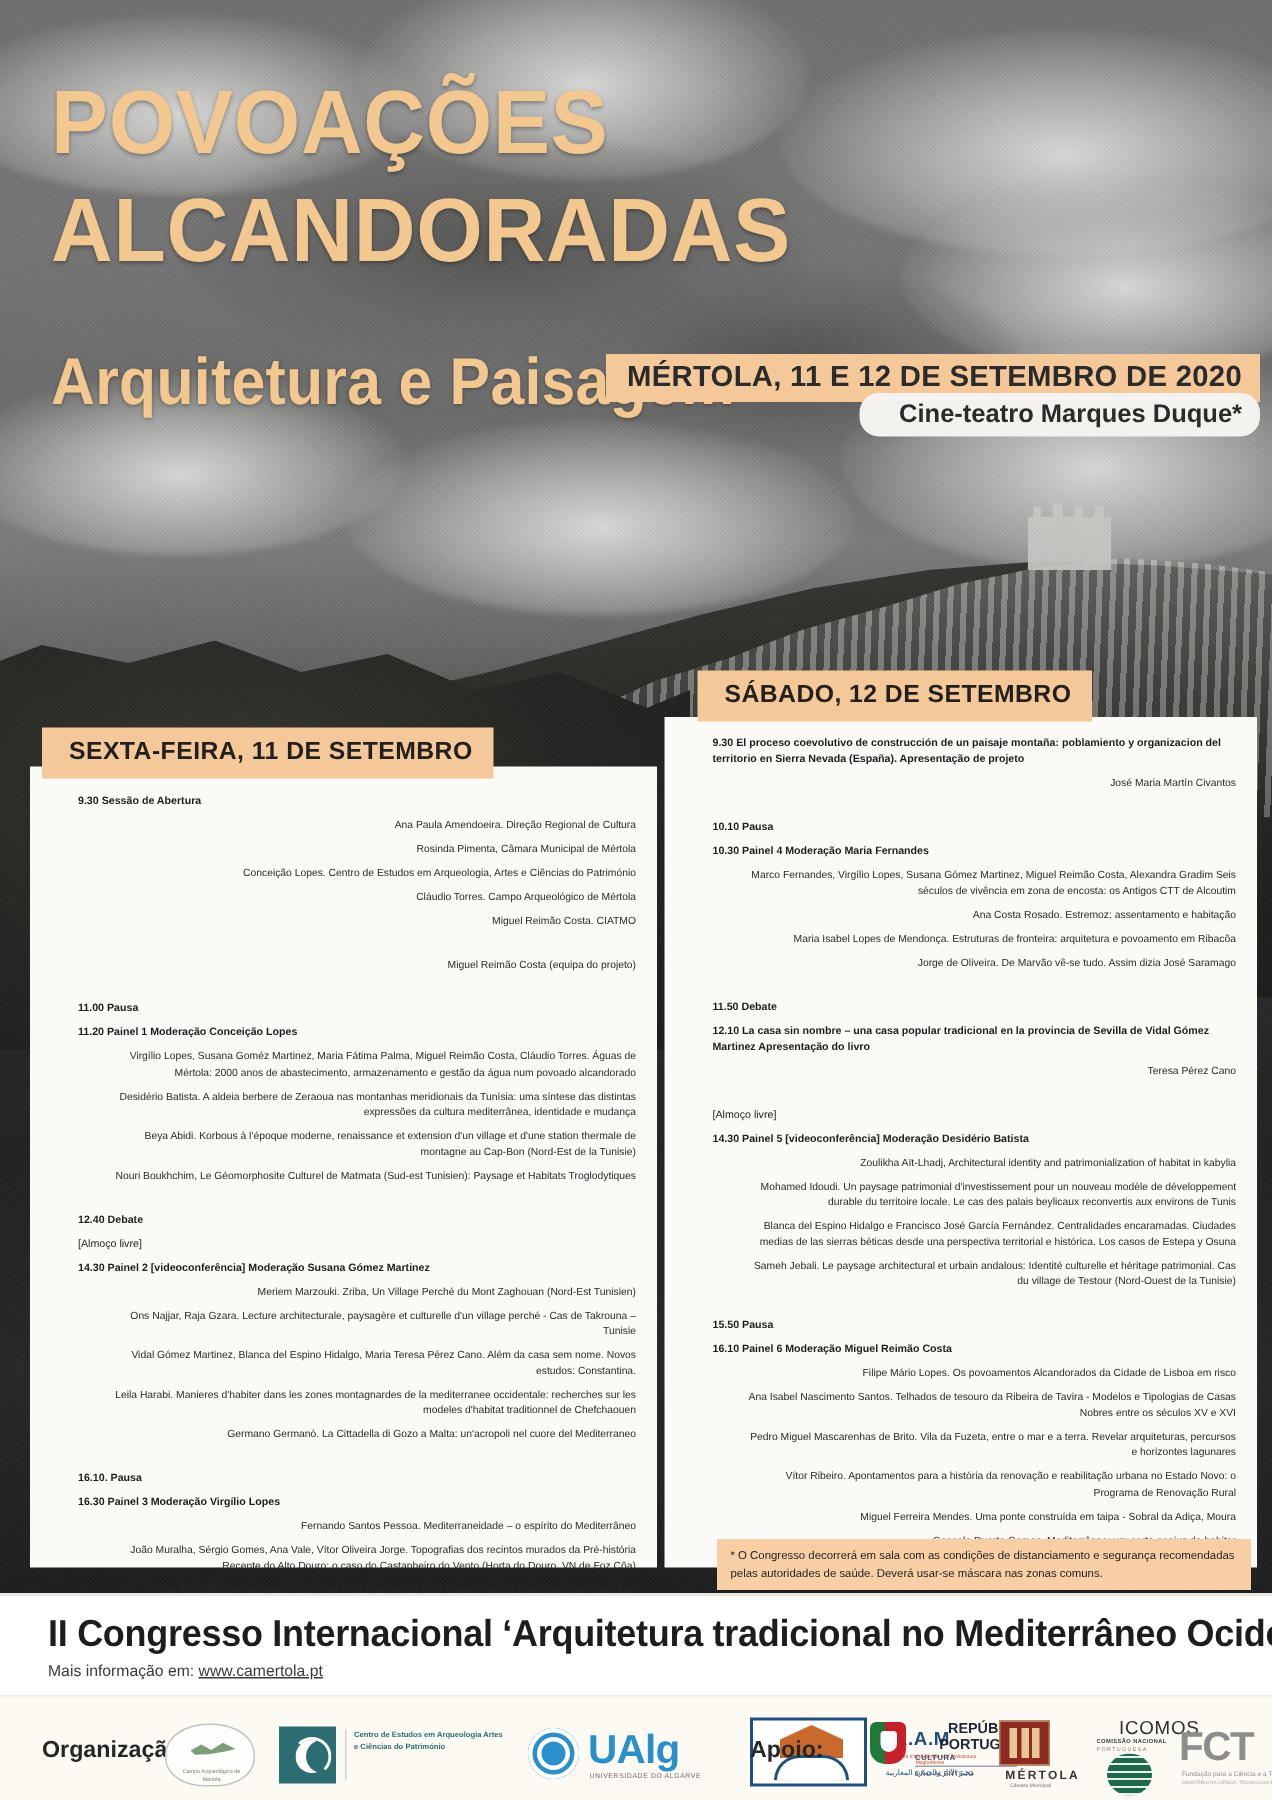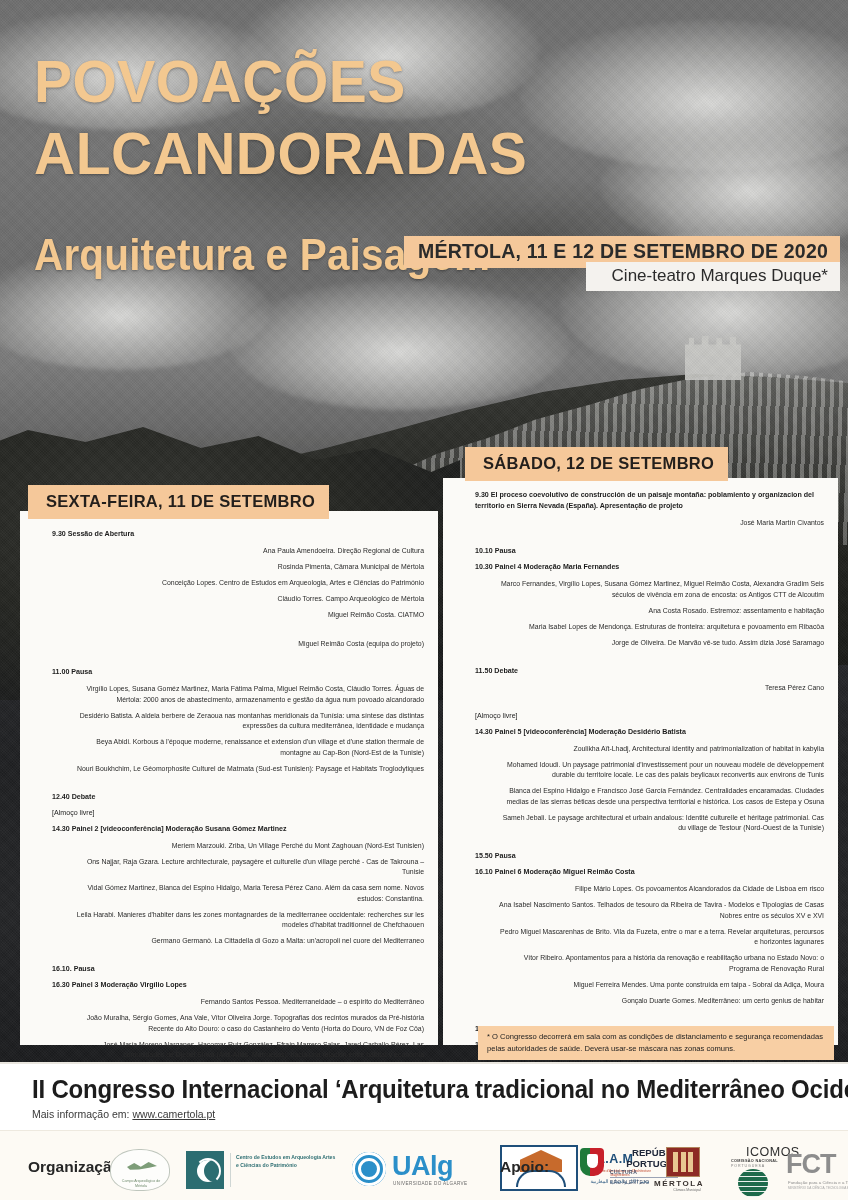--- a/index.html
+++ b/index.html
@@ -76,22 +76,22 @@
   
   .datebox {
     position: absolute; right: 8px; top: 236px;
     background: #f5c89a; color: #2b2b2b;
     font-size: 19.5px; font-weight: 700; letter-spacing: .2px;
     padding: 4px 12px 5px 14px; white-space: nowrap;
   }
   .venuebox {
     position: absolute; right: 8px; top: 262px;
     background: #f4f2ee; color: #2b2b2b;
-    font-size: 17px; font-weight: 400;
-    padding: 4px 12px 5px 26px; white-space: nowrap;
+    font-size: 17px; font-weight: 700;
+    padding: 4px 12px 5px 26px; white-space: nowrap; border-radius: 13px;
   }
 
   
   .daypanel { position: absolute; background: #fbfaf7; }
   .day-head {
     background: #f5c89a; color: #231f1c;
     font-weight: 700; font-size: 16.5px; letter-spacing: .3px;
     padding: 7px 14px 8px 18px; white-space: nowrap;
     position: absolute; top: 0; left: 0;
   }
@@ -253,21 +253,21 @@
     background: #8d2a24; border: 1px solid #b0855c;
   }
   .lg-mert .box::before {
     content:""; position: absolute; left: 6px; top: 4px; width: 5px; height: 20px; background: #e8c792;
   }
   .lg-mert .box::after {
     content:""; position: absolute; right: 6px; top: 4px; width: 5px; height: 20px; background: #e8c792;
   }
   .lg-mert .mid { position: absolute; left: 14px; top: 4px; width: 5px; height: 20px; background: #e8c792; }
   .lg-mert .nm {
-    position: absolute; left: 0; top: 32px; width: 66px; text-align: left;
+    position: absolute; left: 0; top: 32px; width: 66px; text-align: right;
     font-size: 8px; font-weight: 700; color: #3a3330; letter-spacing: 1.5px;
   }
   .lg-mert .sub { position: absolute; left: 0; top: 41px; width: 66px; text-align: center; font-size: 3.4px; color: #6b6b6b; }
 
   .lg-ico { left: 724px; width: 86px; height: 52px; top: 14px; }
   .lg-ico .w { position: absolute; left: 22px; top: 0; font-size: 12.5px; font-weight: 400; color: #2f2f2f; letter-spacing: .5px; }
   .lg-ico .s1 { position: absolute; left: 7px; top: 14px; font-size: 3.8px; font-weight: 700; color: #3a3a3a; letter-spacing: .3px; }
   .lg-ico .s2 { position: absolute; left: 7px; top: 19px; font-size: 3.6px; color: #7a7a7a; letter-spacing: .9px; }
   .lg-ico .globe {
     position: absolute; left: 14px; top: 24px; width: 30px; height: 28px; border-radius: 50%;
@@ -328,20 +328,21 @@
         <div class="slot">
           <div class="entries">
             <div class="entry">Miguel Reimão Costa (equipa do projeto)</div>
           </div>
           <div class="gap-lg"></div>
         </div>
         <div class="slot">
           <div class="slot-title">11.00 Pausa</div>
         </div>
         <div class="slot">
+          <div class="slot-title">11.20 Painel 1 Moderação Conceição Lopes</div>
           <div class="entries">
             <div class="entry">Virgílio Lopes, Susana Goméz Martinez, Maria Fátima Palma, Miguel Reimão Costa, Cláudio Torres. Águas de Mértola: 2000 anos de abastecimento, armazenamento e gestão da água num povoado alcandorado</div>
             <div class="entry">Desidério Batista. A aldeia berbere de Zeraoua nas montanhas meridionais da Tunísia: uma síntese das distintas expressões da cultura mediterrânea, identidade e mudança</div>
             <div class="entry">Beya Abidi. Korbous à l'époque moderne, renaissance et extension d'un village et d'une station thermale de montagne au Cap-Bon (Nord-Est de la Tunisie)</div>
             <div class="entry">Nouri Boukhchim, Le Géomorphosite Culturel de Matmata (Sud-est Tunisien): Paysage et Habitats Troglodytiques</div>
           </div>
           <div class="gap-lg"></div>
         </div>
         <div class="slot">
           <div class="slot-title">12.40 Debate</div>
@@ -407,20 +408,21 @@
             <div class="entry">Ana Costa Rosado. Estremoz: assentamento e habitação</div>
             <div class="entry">Maria Isabel Lopes de Mendonça. Estruturas de fronteira: arquitetura e povoamento em Ribacôa</div>
             <div class="entry">Jorge de Oliveira. De Marvão vê-se tudo. Assim dizia José Saramago</div>
           </div>
           <div class="gap-lg"></div>
         </div>
         <div class="slot">
           <div class="slot-title">11.50 Debate</div>
         </div>
         <div class="slot">
+          <div class="slot-title">12.10 La casa sin nombre – una casa popular tradicional en la provincia de Sevilla de Vidal Gómez Martinez Apresentação do livro</div>
           <div class="entries">
             <div class="entry">Teresa Pérez Cano</div>
           </div>
           <div class="gap-lg"></div>
         </div>
         <div class="slot">
           <div class="slot-note">[Almoço livre]</div>
         </div>
         <div class="slot">
           <div class="slot-title">14.30 Painel 5 [videoconferência] Moderação Desidério Batista</div>

